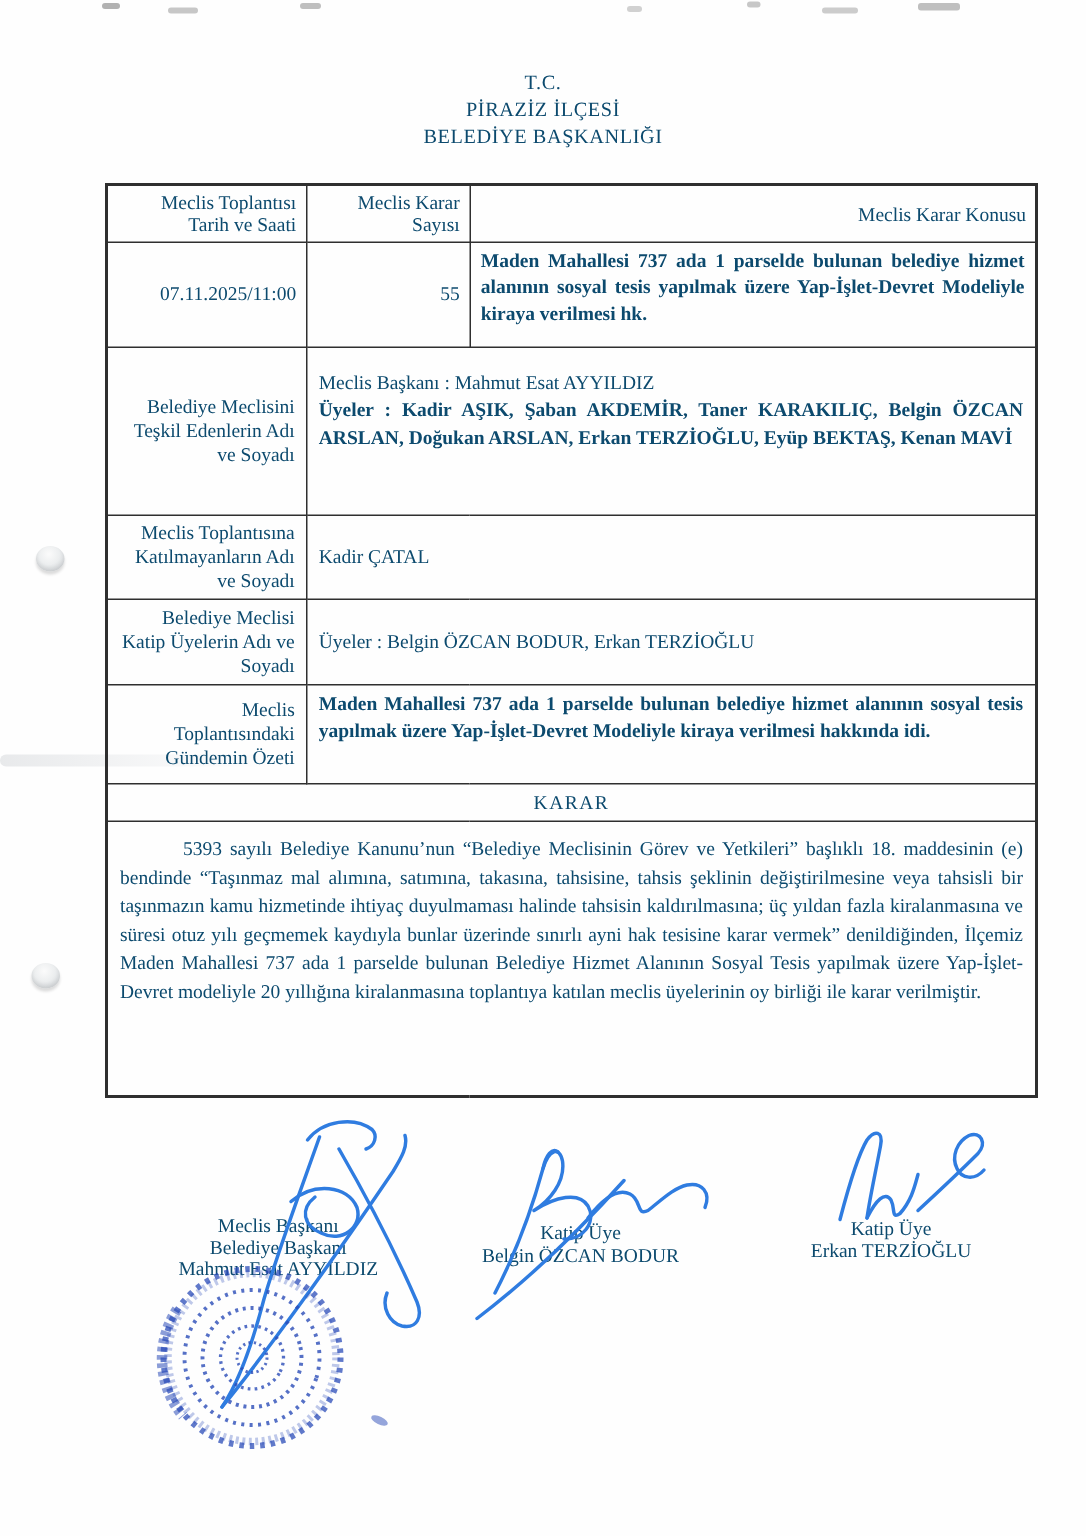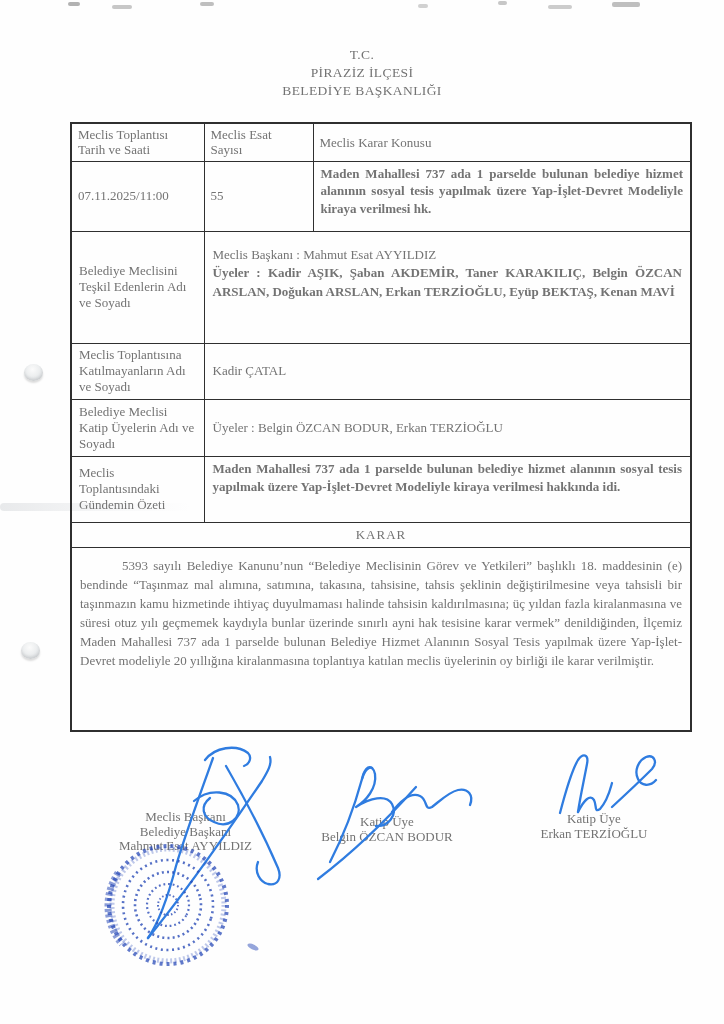--- a/index.html
+++ b/index.html
@@ -1,42 +1,42 @@
 <!DOCTYPE html>
 <html><head>
 <meta charset="utf-8">
 <style>
   * { margin:0; padding:0; box-sizing:border-box; }
   html,body { background:#ffffff; }
   .page {
     position:relative; width:724px; height:1024px;
     background:#fefefe; overflow:hidden;
     font-family:"Liberation Serif","DejaVu Serif",serif;
-    color:#737373;
+    color:#0c4a6e;
   }
   
   .smudge { position:absolute; background:#4a4a4a; opacity:.42; border-radius:2px; }
   .punch-hole {
     position:absolute; width:19px; height:17px; border-radius:50%;
     background:radial-gradient(circle at 45% 32%, #fbfbfb 0%, #eceeef 45%, #c9cdd1 100%);
     box-shadow:0 2px 2px rgba(0,0,0,.14), inset 0 -2px 3px rgba(0,0,0,.08);
   }
   .streak {
     position:absolute; left:0; top:503px; width:190px; height:8px; border-radius:4px;
     background:linear-gradient(90deg, rgba(175,180,186,.28), rgba(215,218,222,.14) 65%, rgba(255,255,255,0));
   }
   
   .doc-header { position:absolute; top:46px; left:0; width:100%; text-align:center;
     font-size:13.5px; line-height:18px; letter-spacing:.4px; }
   
   .doc-table-wrap { position:absolute; left:70px; top:122px; width:622px; }
   table.doc { width:622px; border-collapse:collapse; table-layout:fixed;
     border:2px solid #2f2f2f; font-size:13px; }
   table.doc td { border:1px solid #2f2f2f; padding:2px 6px; vertical-align:middle; }
-  .center { text-align:left; }
+  .center { text-align:right; }
   .just { text-align:justify;font-weight:bold; }
   .vtop { vertical-align:top !important; }
   .hdr-row td { height:38px; line-height:15px; }
   .subject-cell { padding:3px 7px 0 7px !important; line-height:17.5px; }
   .label-cell { line-height:16px; padding:2px 7px !important; }
   .val-cell { padding:4px 8px !important; line-height:18px; }
   .members-cell { padding:14px 8px 4px 8px !important; line-height:18.5px; }
   .karar-hdr-cell { height:25px; text-align:center; letter-spacing:1px; padding:1px !important; }
   .karar-body-cell { vertical-align:top !important; padding:8px 8px 0 8px !important; }
   .karar-p { text-indent:42px; text-align:justify; line-height:19px; }
@@ -73,21 +73,21 @@
   <div class="doc-table-wrap">
     <table class="doc">
       <colgroup>
           <col style="width:133px">
           <col style="width:109px">
           <col>
         </colgroup>
       <tbody>
           <tr class="hdr-row">
         <td class="center">Meclis Toplantısı Tarih ve Saati</td>
-        <td class="center">Meclis Esat Sayısı</td>
+        <td class="center">Meclis Karar Sayısı</td>
         <td class="center">Meclis Karar Konusu</td>
       </tr>
       <tr style="height:70px">
         <td class="center">07.11.2025/11:00</td>
         <td class="center">55</td>
         <td class="vtop just subject-cell">Maden Mahallesi 737 ada 1 parselde bulunan belediye hizmet alanının sosyal tesis yapılmak üzere Yap-İşlet-Devret Modeliyle kiraya verilmesi hk.</td>
       </tr>
       <tr style="height:112px">
         <td class="center label-cell">Belediye Meclisini Teşkil Edenlerin Adı ve Soyadı</td>
         <td colspan="2" class="vtop members-cell">

